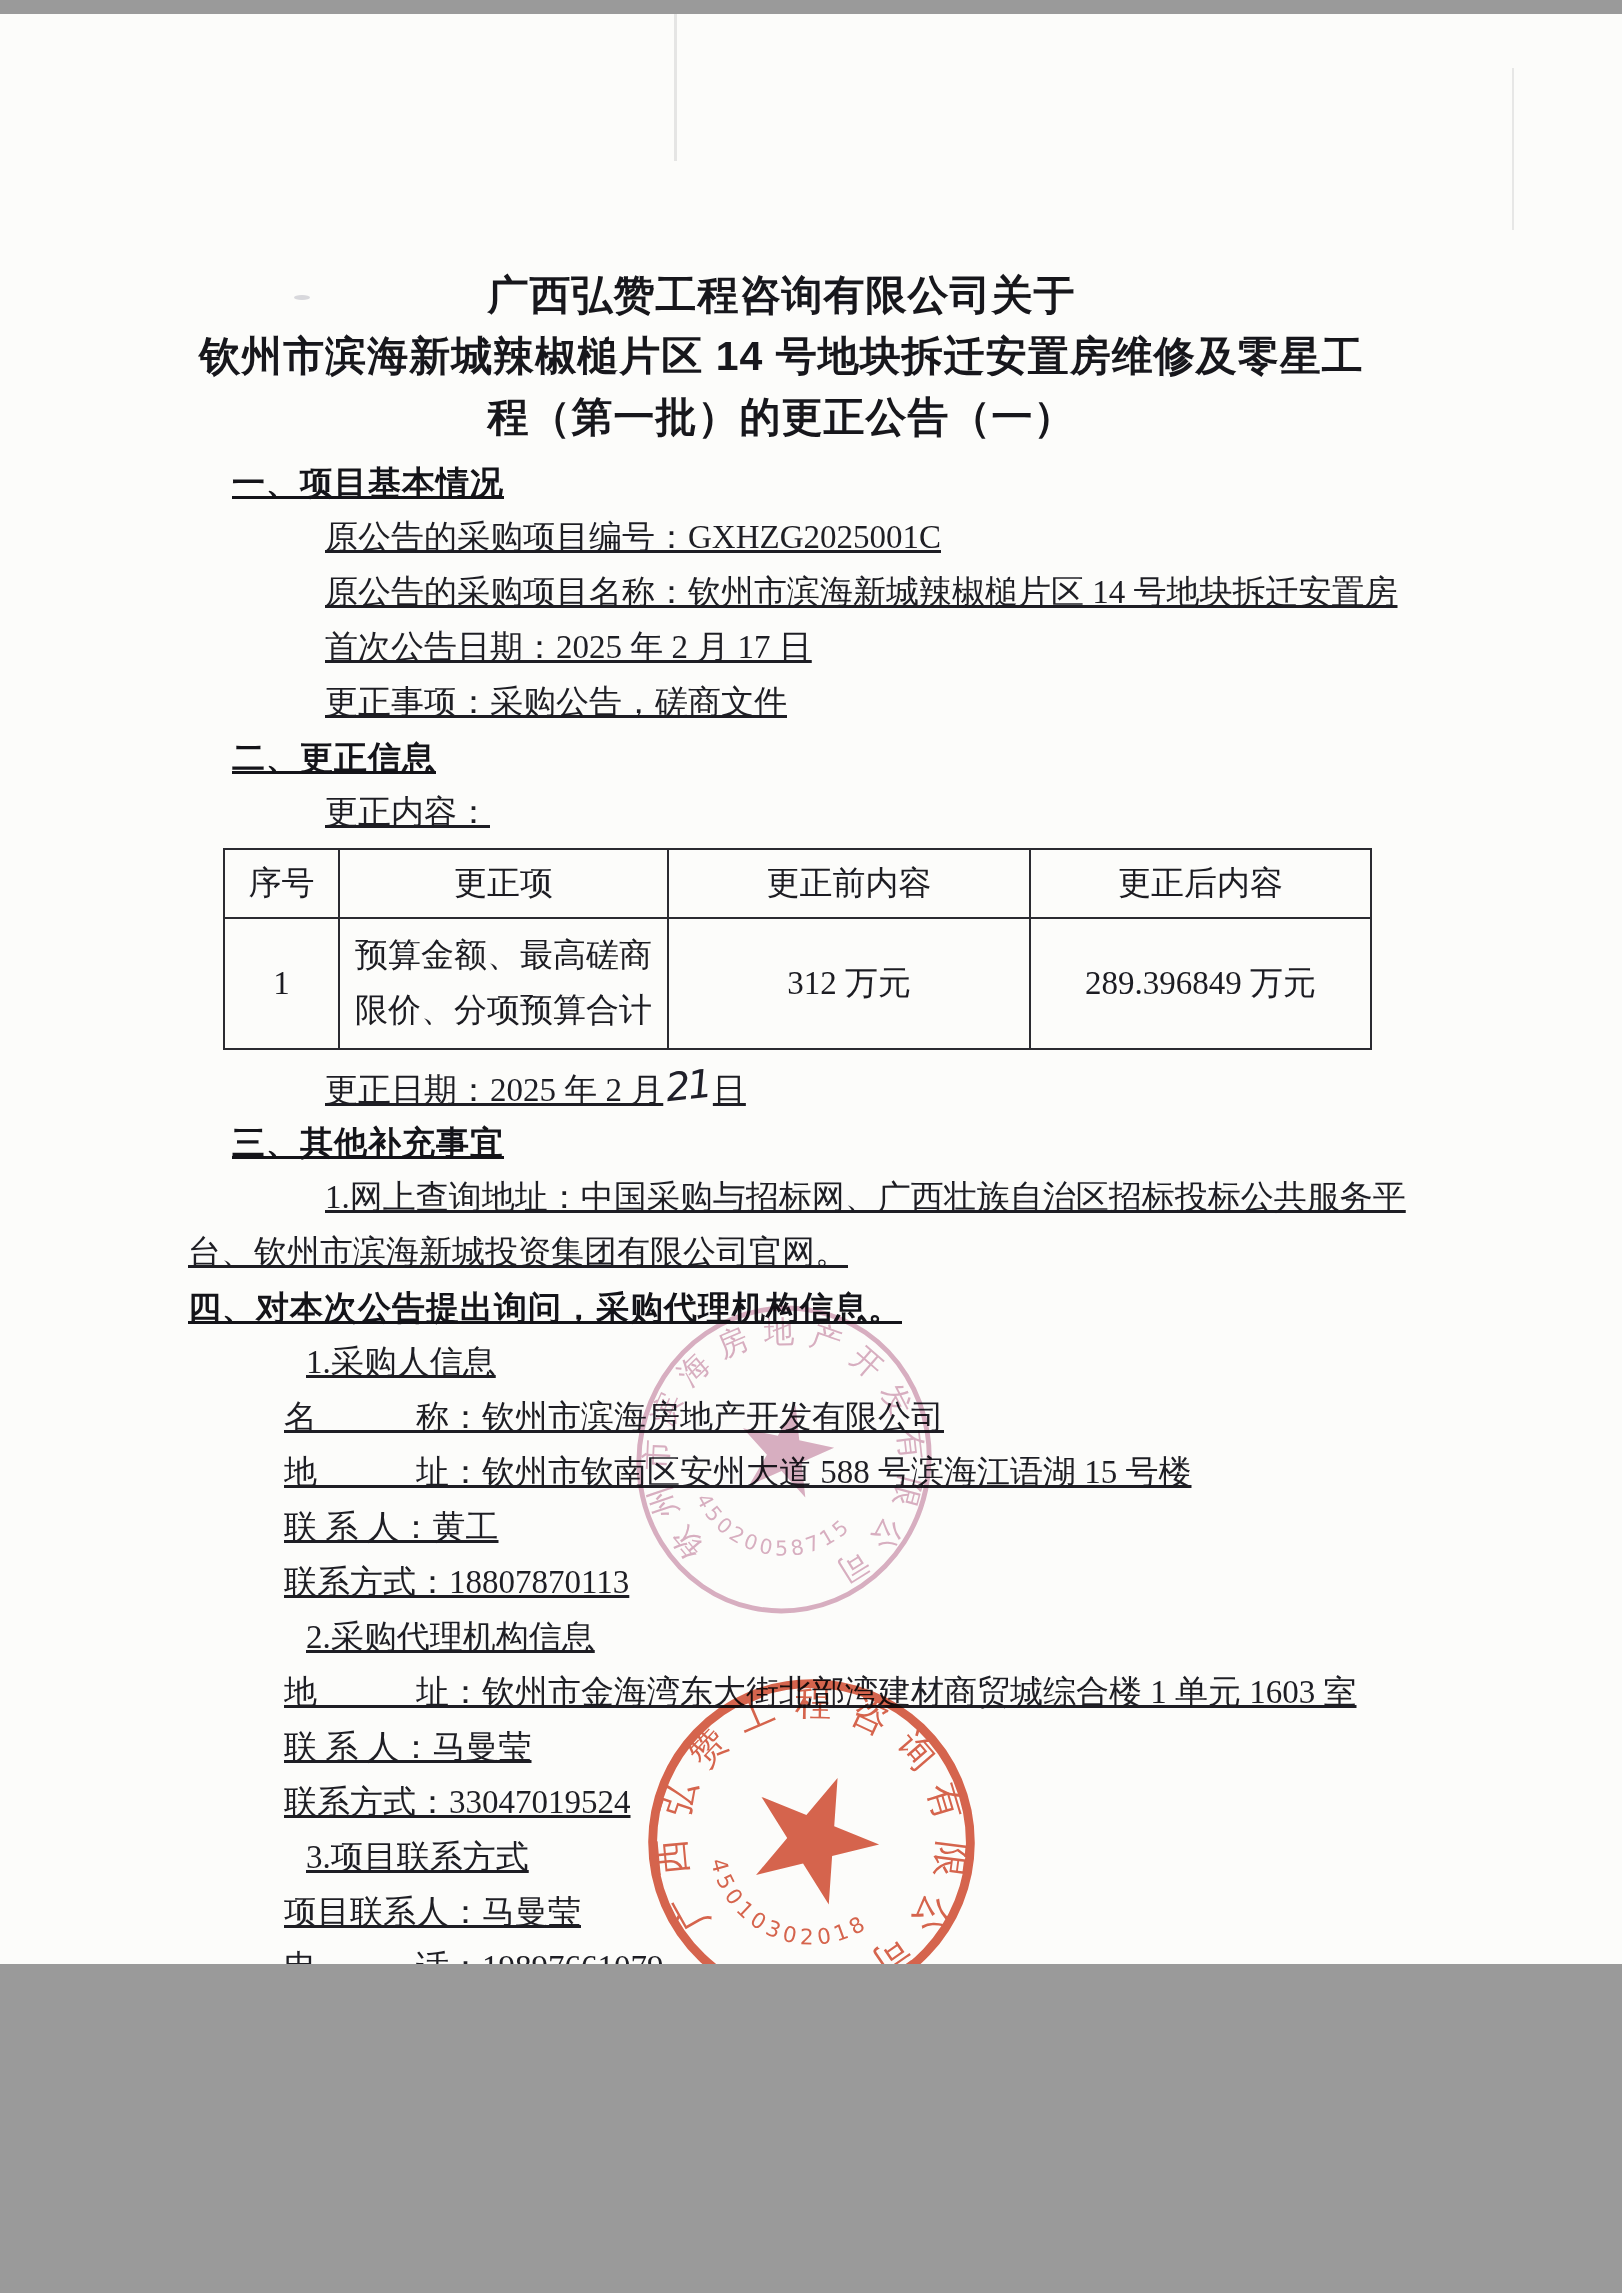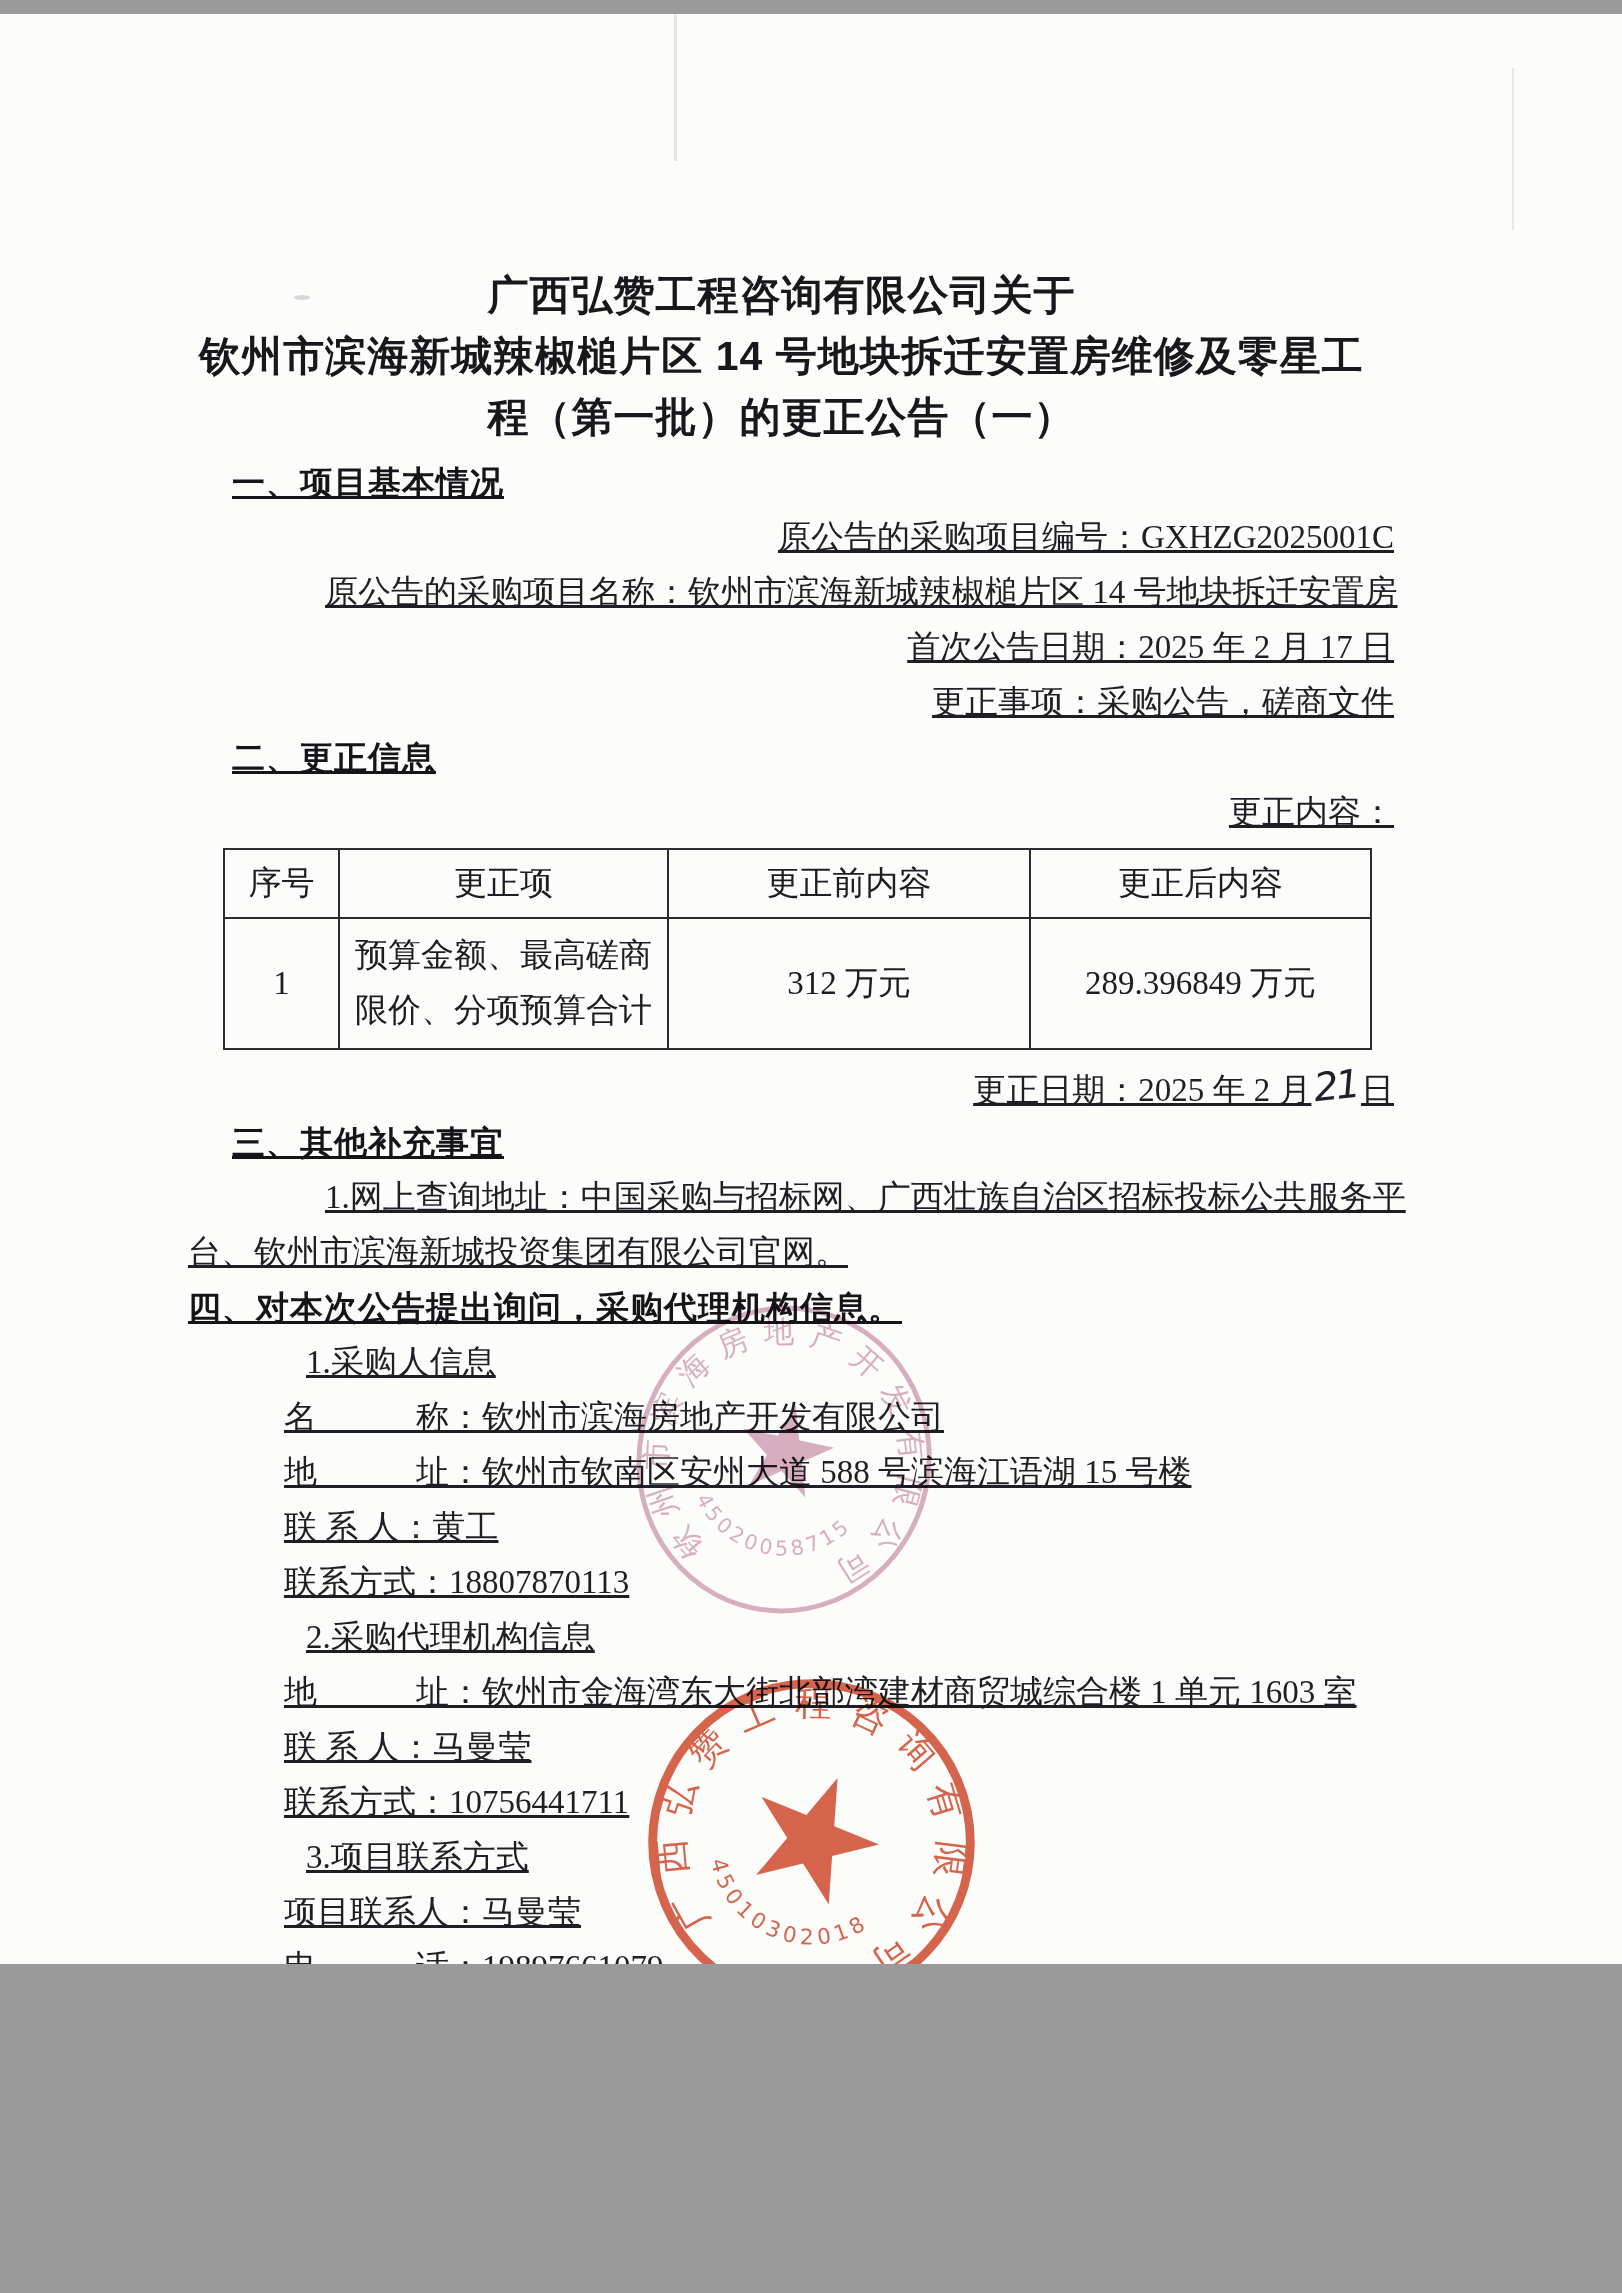--- a/index.html
+++ b/index.html
@@ -15,21 +15,21 @@
     font-weight:700; font-size:41px; line-height:61px; letter-spacing:1px;
     color:#17171c;
   }
   
   .body {
     position:absolute; top:441px; left:188px; width:1206px;
     font-size:33px; line-height:55px; white-space:nowrap;
   }
   .line { height:55px;text-decoration:underline; }
   .h-indent { padding-left:44px; }     
-  .p-indent { padding-left:137px;text-align:right; }    
+  .p-indent { padding-left:137px; }    
   .s-indent { padding-left:118px; }    
   .c-indent { padding-left:96px; }     
   .hei { font-family:"Liberation Sans", sans-serif; font-weight:700; color:#141419; letter-spacing:1px; }
   
   table.correction {
     border-collapse:collapse; table-layout:fixed;
     margin:7.8px 0 9.8px 35px; width:1147px;
     font-size:33px; color:#1c1c22; white-space:normal;
   }
   table.correction th, table.correction td {
@@ -131,21 +131,21 @@
 
     <div class="line s-indent">1.采购人信息</div>
     <div class="line c-indent">名　　　称：钦州市滨海房地产开发有限公司</div>
     <div class="line c-indent">地　　　址：钦州市钦南区安州大道 588 号滨海江语湖 15 号楼</div>
     <div class="line c-indent">联 系 人：黄工</div>
     <div class="line c-indent">联系方式：18807870113</div>
 
     <div class="line s-indent">2.采购代理机构信息</div>
     <div class="line c-indent">地　　　址：钦州市金海湾东大街北部湾建材商贸城综合楼 1 单元 1603 室</div>
     <div class="line c-indent">联 系 人：马曼莹</div>
-    <div class="line c-indent">联系方式：10756441711</div>
+    <div class="line c-indent">联系方式：33047019524</div>
 
     <div class="line s-indent">3.项目联系方式</div>
     <div class="line c-indent">项目联系人：马曼莹</div>
     <div class="line c-indent">电　　　话：19897661079</div>
 
   </div>
 
   <svg class="stamp stamp-buyer" viewBox="0 0 320 330">
     <defs>
       <path id="arc1t" d="M 100,269 A 120,120 0 1 1 220,269" fill="none"></path>

